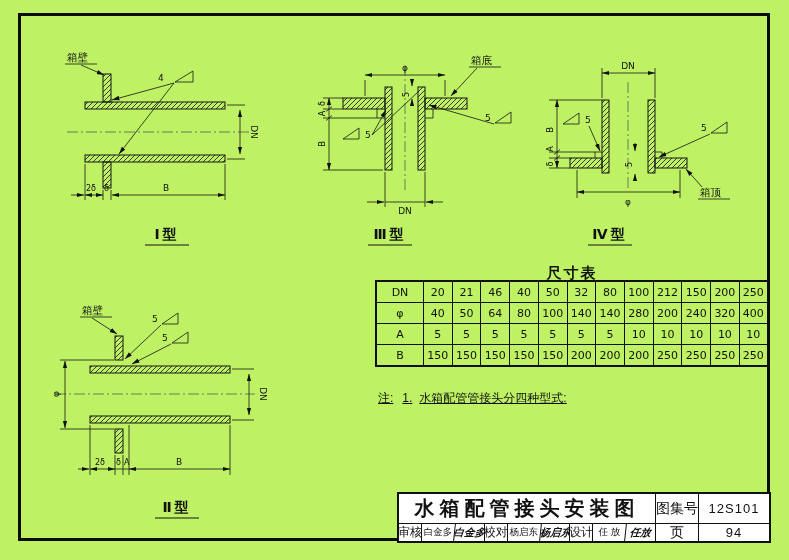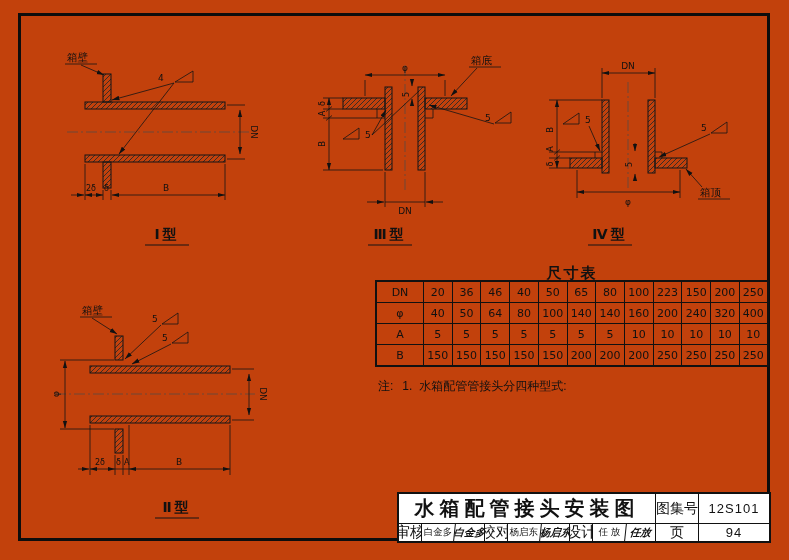--- a/index.html
+++ b/index.html
@@ -1,16 +1,16 @@
 <!DOCTYPE html>
 <html><head>
 <meta charset="utf-8">
 <style>
   html,body{margin:0;padding:0;background:#e8e8e8;}
-  .page{position:relative;width:789px;height:560px;background:#c2410c;overflow:hidden;
+  .page{position:relative;width:789px;height:560px;background:#bef264;overflow:hidden;
         font-family:"Liberation Sans",sans-serif;color:#111;}
   .border-frame{position:absolute;left:18px;top:13px;width:752px;height:528px;
         border:3px solid #0d0d0d;box-sizing:border-box;}
   
   .dwg{position:absolute;overflow:visible;}
   .dwg .ln{stroke:#141414;stroke-width:1;fill:none;}
   .dwg .thin{stroke:#141414;stroke-width:0.8;fill:none;}
   .dwg .cl{stroke:#4a4a4a;stroke-width:0.7;fill:none;stroke-dasharray:11 3 2 3;}
   .dwg .hr{fill:url(#hatch);stroke:#141414;stroke-width:1;}
   .dwg text{font-family:"DejaVu Sans","Liberation Sans",sans-serif;font-size:9px;fill:#111;}
@@ -19,39 +19,39 @@
   .dwg .tlabel{font-size:14px;font-weight:bold;letter-spacing:3px;}
   
   .tbl-title{position:absolute;left:375px;top:264px;width:394px;text-align:center;
         font-size:15px;font-weight:bold;letter-spacing:2px;}
   .size-table{position:absolute;left:375px;top:280px;width:394px;border-collapse:collapse;
         table-layout:fixed;border:2px solid #111;}
   .size-table td{border:1px solid #111;height:20px;text-align:center;font-size:11px;padding:0;
         font-family:"DejaVu Sans","Liberation Sans",sans-serif;}
   .size-table td.hdr{width:46px;}
   
-  .notes{position:absolute;left:378px;top:376px;width:392px;font-size:12px;line-height:21.5px;}
+  .notes{position:absolute;left:378px;top:388px;width:392px;font-size:12px;line-height:21.5px;text-decoration:underline;}
   .notes .nnum{margin:0 7px 0 9px;}
   .notes .indent{padding-left:47px;}
   .notes .indent2{padding-left:25px;}
   .notes .indent2 .nnum{margin-left:0;}
   
   .title-block{position:absolute;left:397px;top:492px;width:370px;border:2px solid #111;
         background:#fff;box-sizing:content-box;}
   .tb-row{display:flex;}
   .tb-row-top{height:29px;border-bottom:1px solid #111;}
   .tb-row-bottom{height:17px;}
   .tb-cell{display:flex;align-items:center;justify-content:center;border-left:1px solid #111;
         overflow:hidden;white-space:nowrap;}
   .tb-cell:first-child{border-left:none;}
   .tb-title{flex:1;font-size:20px;font-weight:bold;letter-spacing:5px;}
   .w42{flex:0 0 42px;}
   .w70{flex:0 0 70px;}
   .tb-label{font-size:14px;}
-  .tb-minilabel{flex:0 0 22px;font-size:15px;}
+  .tb-minilabel{flex:0 0 22px;font-size:12px;}
   .tb-name{flex:0 0 32px;font-size:9.5px;}
   .tb-sig{flex:1 1 30px;font-size:10.5px;font-style:italic;font-weight:bold;transform:skewX(-6deg);}
   .tb-value{font-size:13px;letter-spacing:1px;}
 </style>
 </head>
 <body>
 
 <div class="page">
 
   <svg width="0" height="0" style="position:absolute" aria-hidden="true">
@@ -264,42 +264,42 @@
       <path class="ln" d="M115,220 L159,220" stroke-width="1.4"></path>
     </g>
   </svg>
 
   <div class="tbl-title">尺寸表</div>
   <table class="size-table">
       <tbody>
         <tr>
           <td class="hdr">DN</td>
           <td>20</td>
-          <td>36</td>
+          <td>21</td>
           <td>46</td>
           <td>40</td>
           <td>50</td>
-          <td>65</td>
+          <td>32</td>
           <td>80</td>
           <td>100</td>
-          <td>223</td>
+          <td>212</td>
           <td>150</td>
           <td>200</td>
           <td>250</td>
         </tr>
         <tr>
           <td class="hdr">φ</td>
           <td>40</td>
           <td>50</td>
           <td>64</td>
           <td>80</td>
           <td>100</td>
           <td>140</td>
           <td>140</td>
-          <td>160</td>
+          <td>280</td>
           <td>200</td>
           <td>240</td>
           <td>320</td>
           <td>400</td>
         </tr>
         <tr>
           <td class="hdr">A</td>
           <td>5</td>
           <td>5</td>
           <td>5</td>

